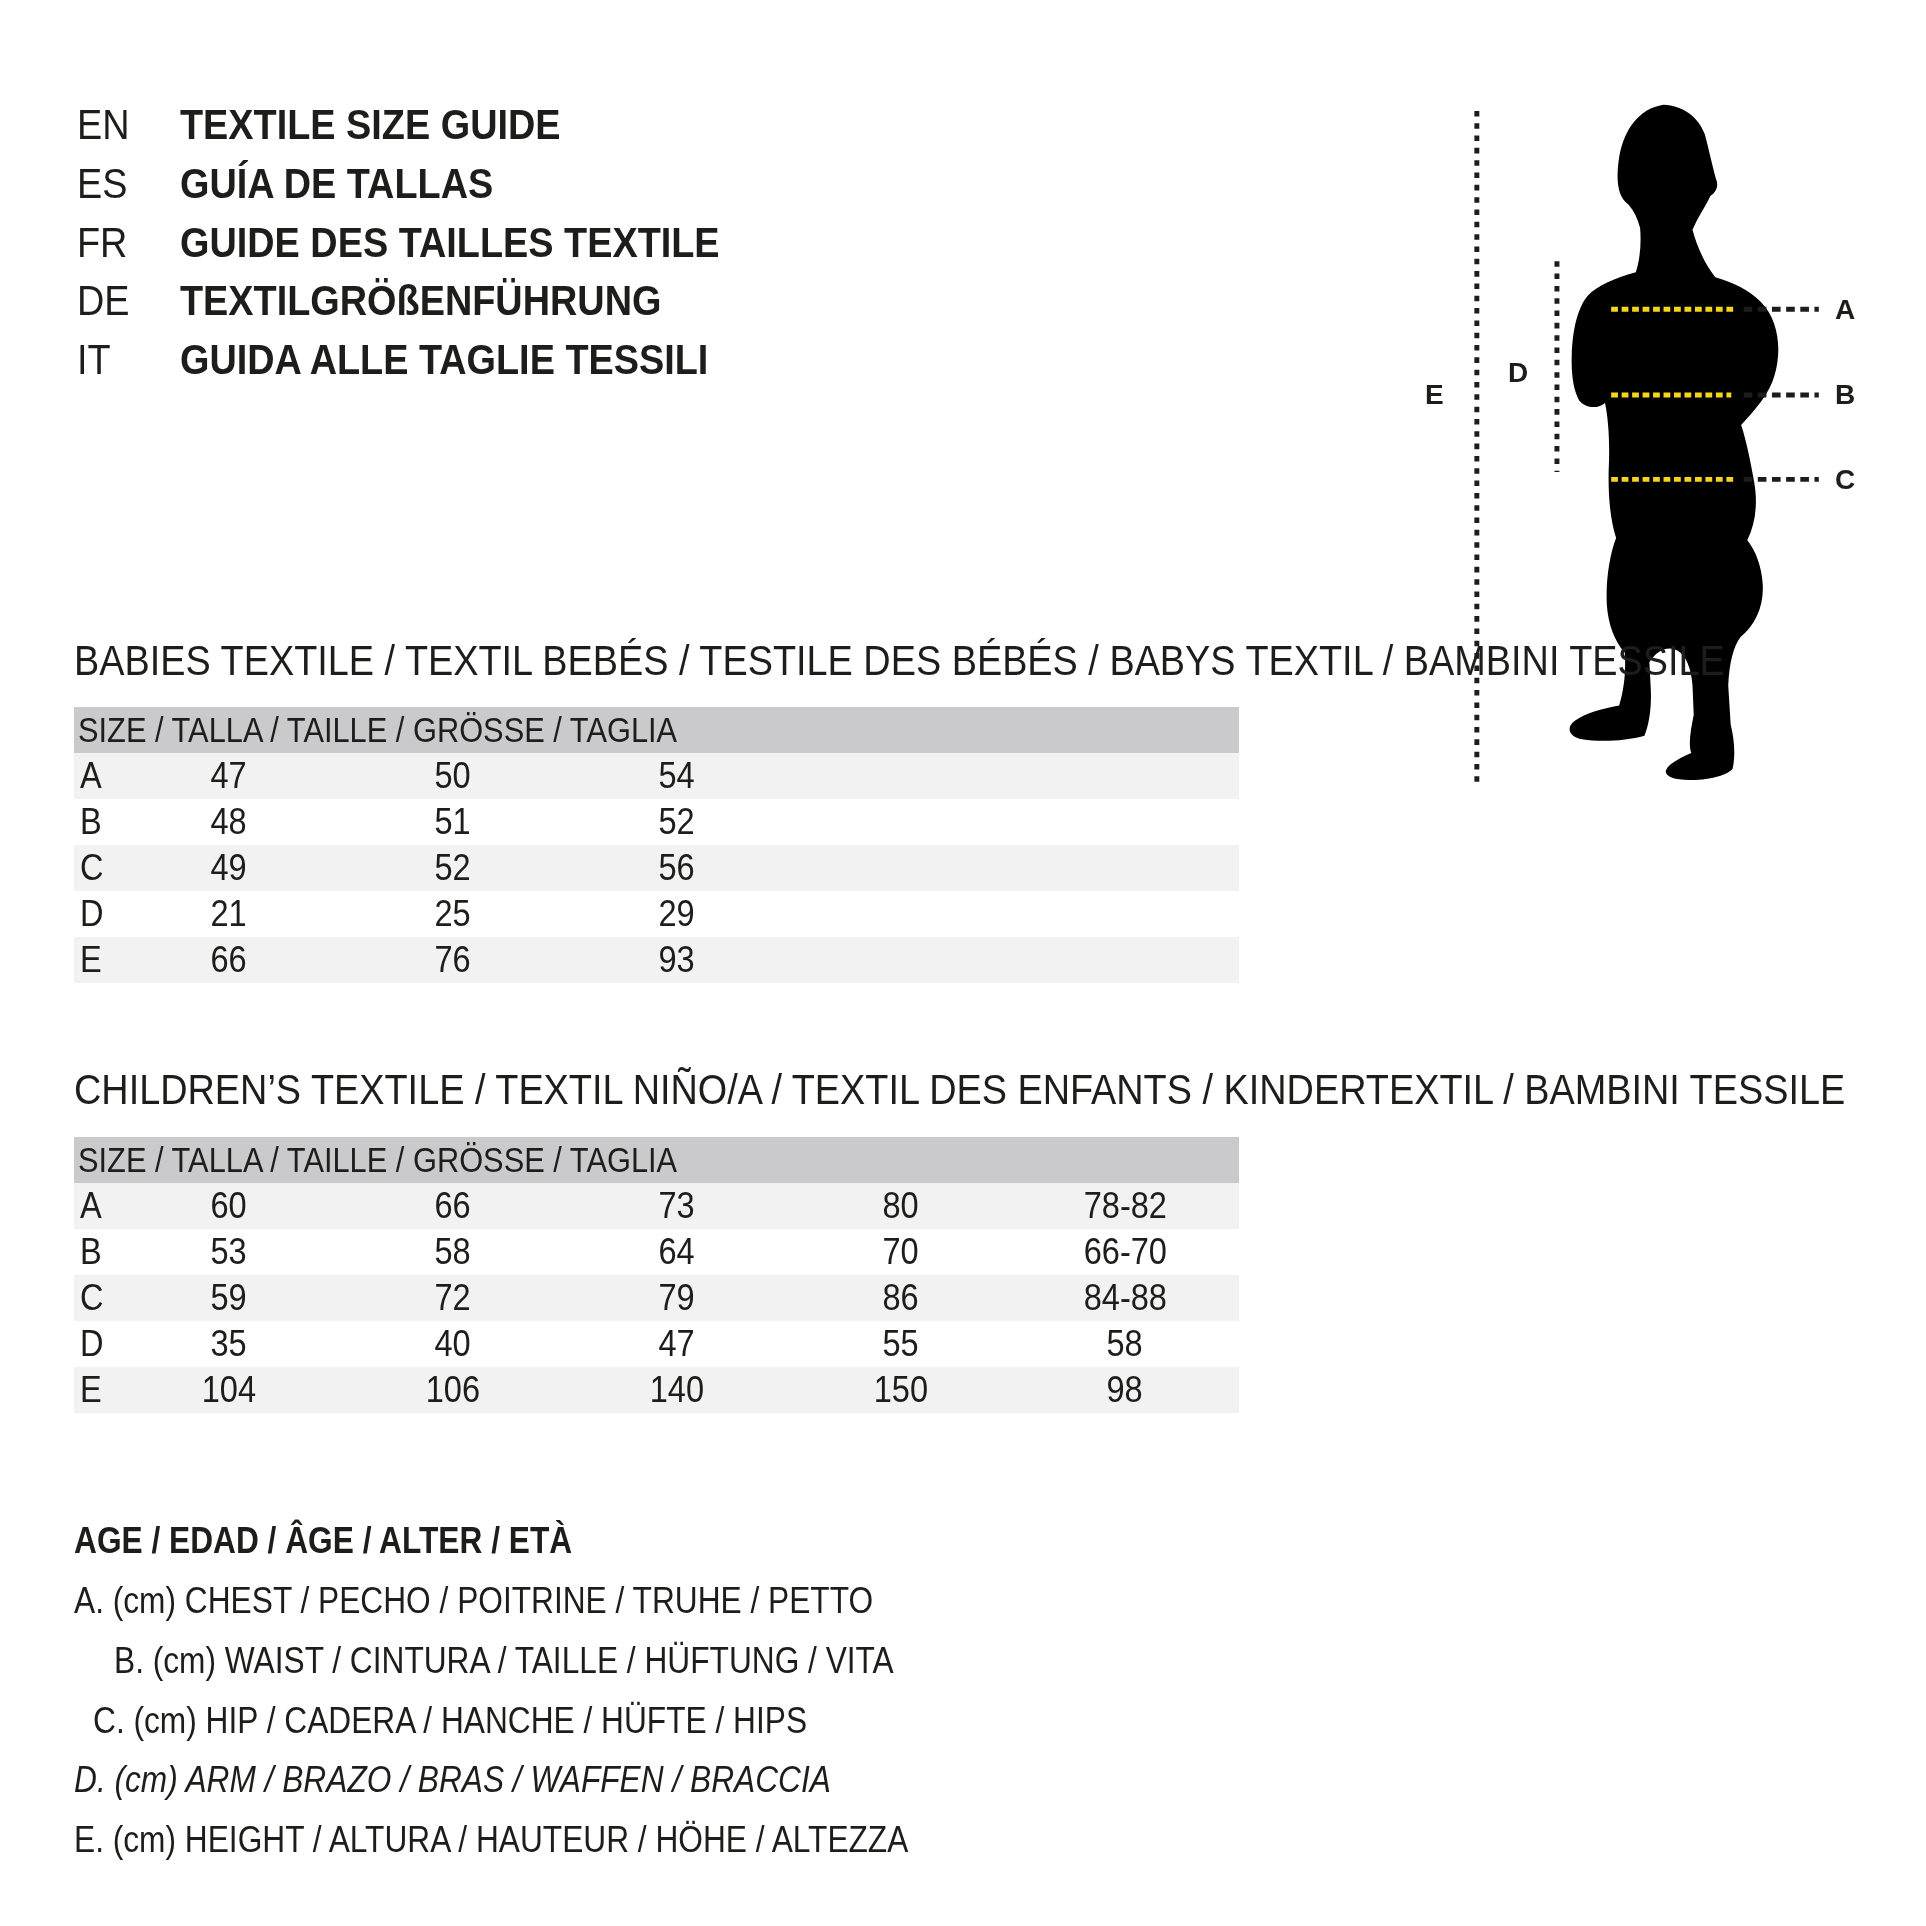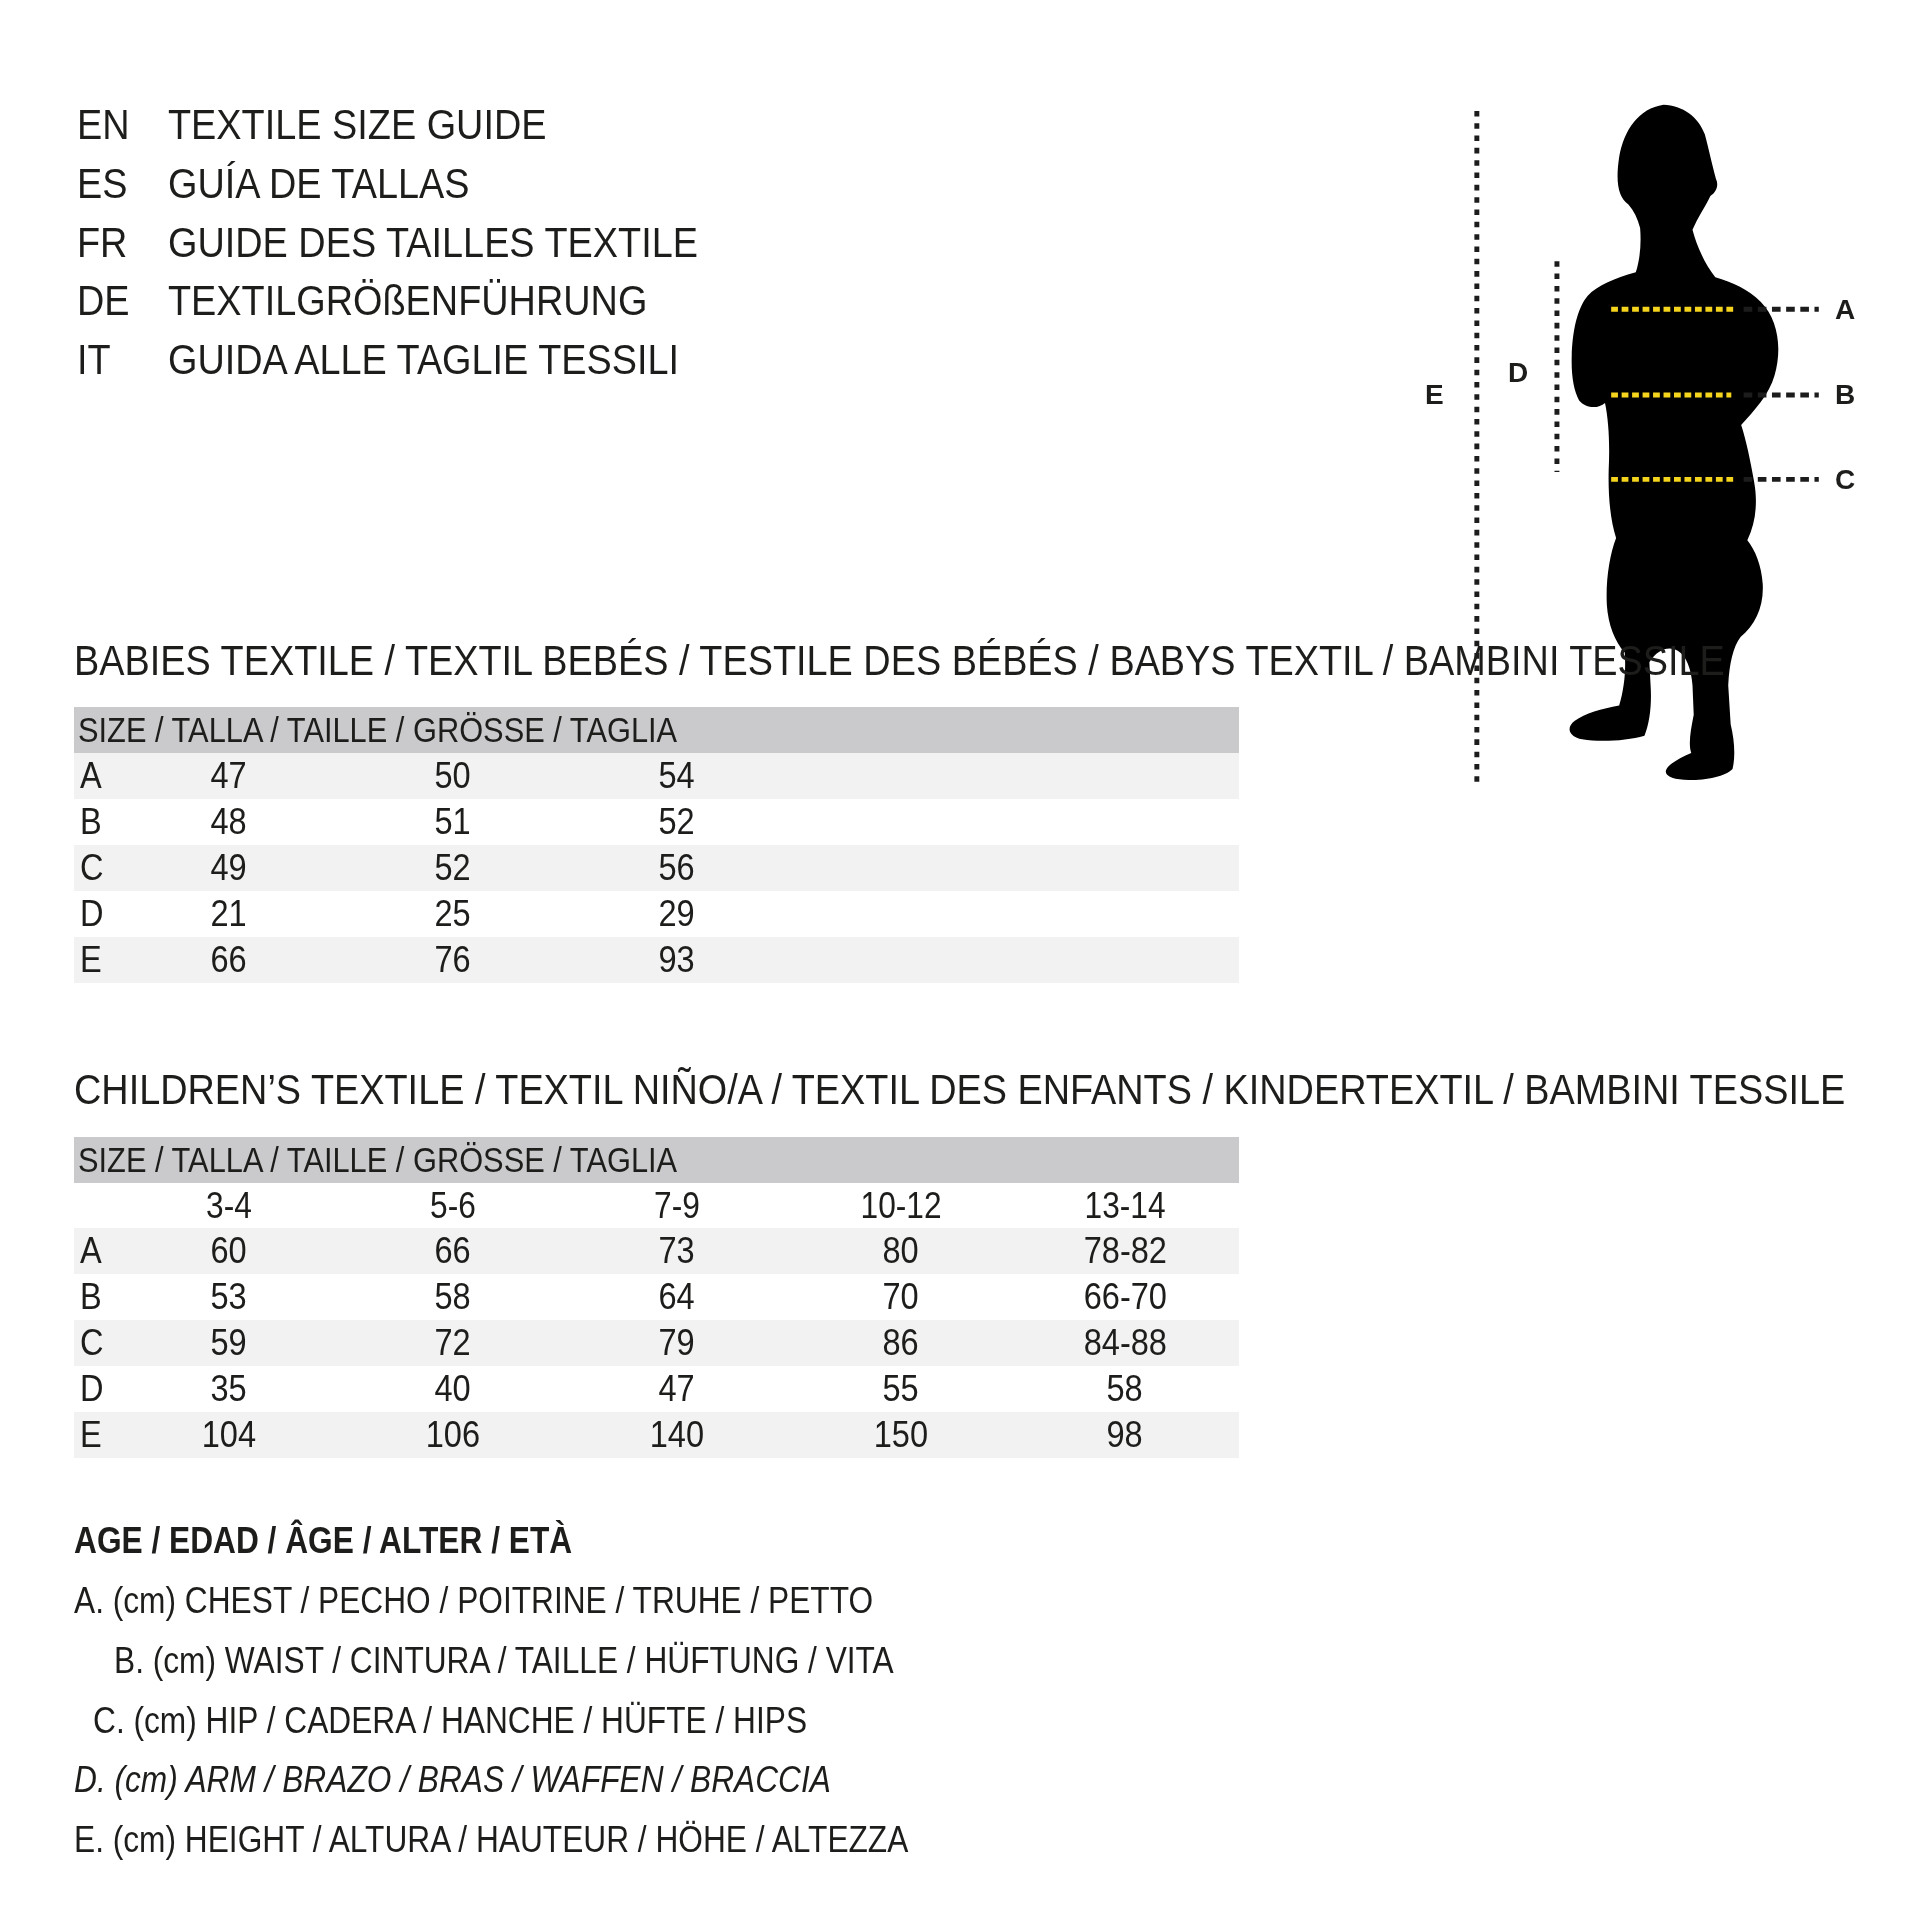--- a/index.html
+++ b/index.html
@@ -8,21 +8,21 @@
     font-family:"Liberation Sans","DejaVu Sans",sans-serif;
     color:#1d1d1b;overflow:hidden;
   }
   .abs{position:absolute;}
   
   .cnd{display:inline-block;transform:scaleX(0.88);transform-origin:0 50%;white-space:nowrap;}
   .cndc{display:inline-block;transform:scaleX(0.88);transform-origin:50% 50%;white-space:nowrap;}
   
   .lang-row{position:absolute;left:0;height:49px;line-height:49px;font-size:43px;}
   .lang-code{position:absolute;left:77px;top:0;}
-  .lang-title{position:absolute;left:168px;top:0;}
+  .lang-title{position:absolute;left:180px;top:0;font-weight:bold;}
   
   .section-title{position:absolute;left:74px;height:49px;line-height:49px;font-size:43px;}
   
   .size-table{position:absolute;left:74px;width:1165px;}
   .size-header{height:46px;line-height:46px;background:#cacacc;font-size:35px;padding-left:4px;box-sizing:border-box;}
   .trow{display:grid;grid-template-columns:43px repeat(5,224px);align-items:center;}
   .trow.thead{height:45px;font-size:36px;}
   .trow.tr{height:46px;font-size:37px;}
   .trow.stripe{background:#f2f2f2;}
   .cell{text-align:center;}
@@ -175,28 +175,20 @@
 </div>
 
 <div class="section-title" style="top:1065px;">
   <span class="cnd">CHILDREN’S TEXTILE / TEXTIL NIÑO/A / TEXTIL DES ENFANTS / KINDERTEXTIL / BAMBINI TESSILE</span>
 </div>
 
 <div class="size-table" style="top:1137px;">
   <div class="size-header">
     <span class="cnd">SIZE / TALLA / TAILLE / GRÖSSE / TAGLIA</span>
   </div>
-  <div class="trow thead">
-    <span class="cell lbl"></span>
-    <span class="cell"><span class="cndc">3-4</span></span>
-    <span class="cell"><span class="cndc">5-6</span></span>
-    <span class="cell"><span class="cndc">7-9</span></span>
-    <span class="cell"><span class="cndc">10-12</span></span>
-    <span class="cell"><span class="cndc">13-14</span></span>
-  </div>
   <div class="trow tr stripe">
     <span class="cell lbl"><span class="cnd">A</span></span>
     <span class="cell"><span class="cndc">60</span></span>
     <span class="cell"><span class="cndc">66</span></span>
     <span class="cell"><span class="cndc">73</span></span>
     <span class="cell"><span class="cndc">80</span></span>
     <span class="cell"><span class="cndc">78-82</span></span>
   </div>
   <div class="trow tr">
     <span class="cell lbl"><span class="cnd">B</span></span>

